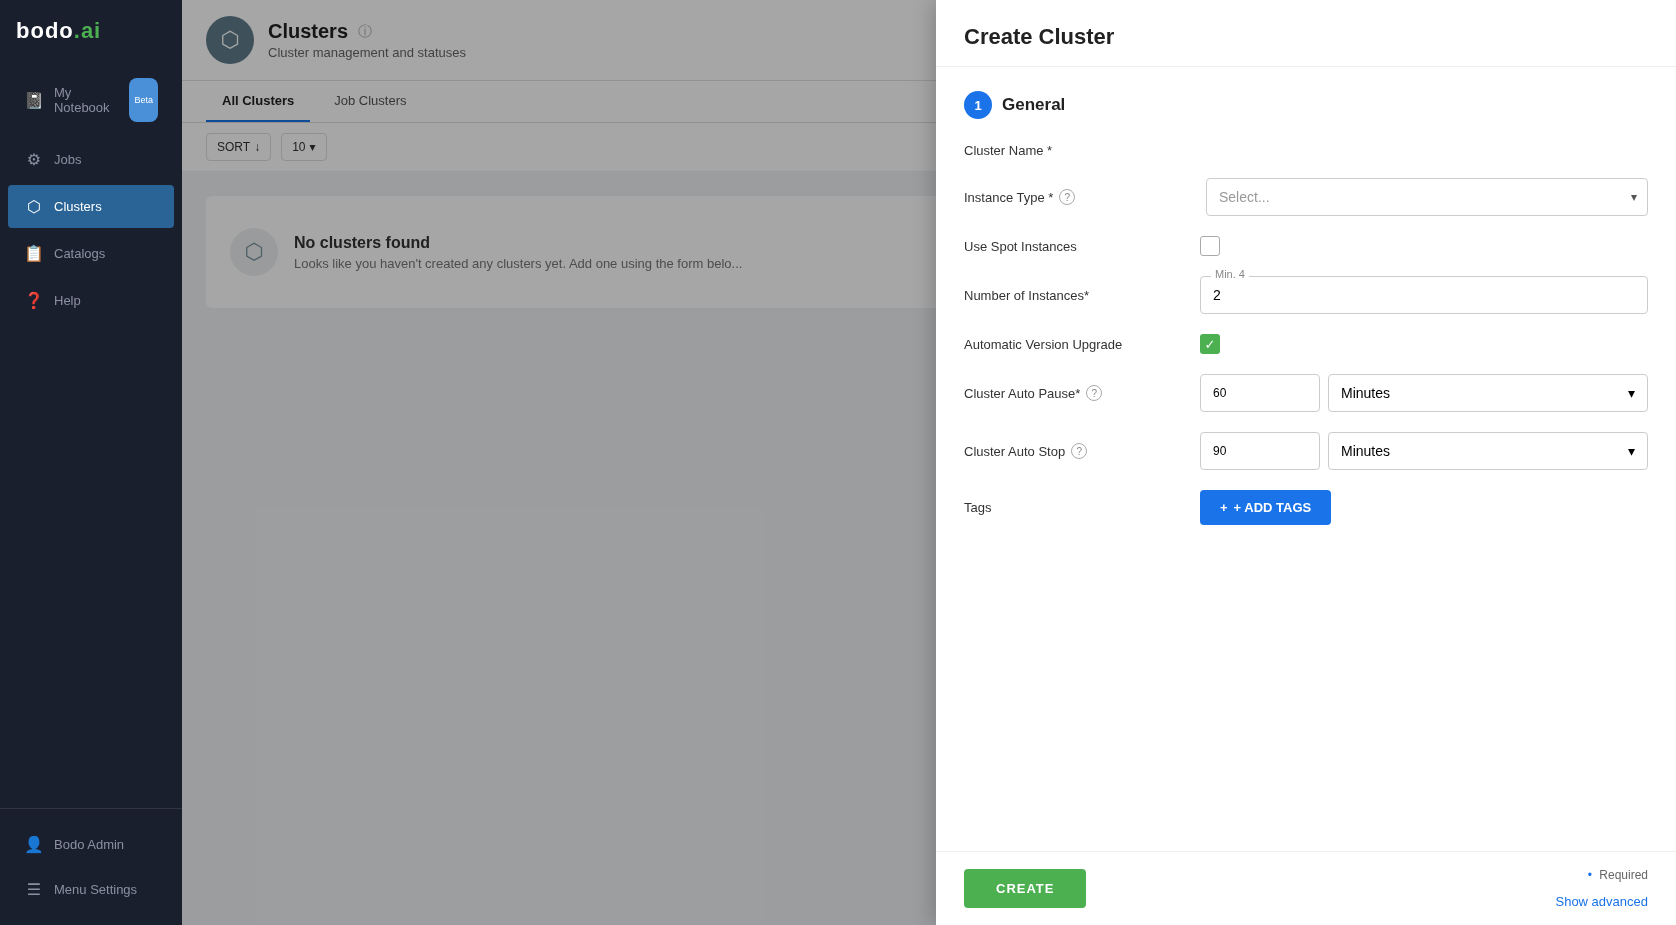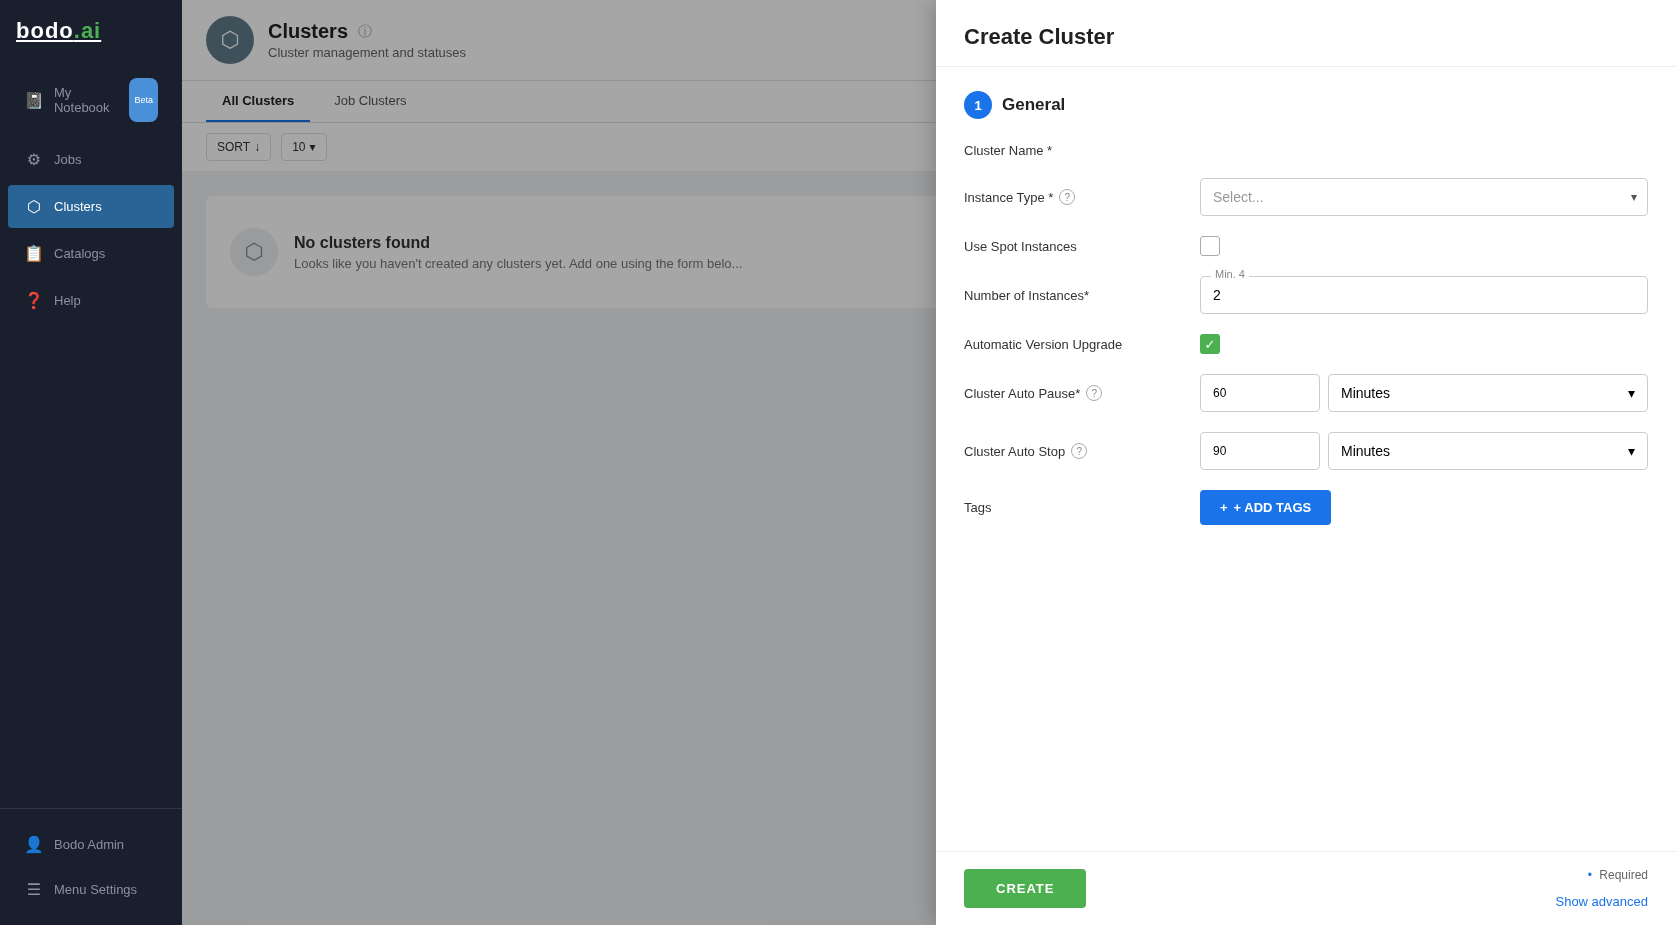--- a/index.html
+++ b/index.html
@@ -17,21 +17,20 @@
     .sidebar-logo {
       padding: 18px 16px 20px;
       display: flex;
       align-items: center;
     }
     .logo-text {
       color: #fff;
       font-size: 22px;
       font-weight: 700;
       letter-spacing: 1px;
-      text-decoration: underline;
     }
     .logo-dot { color: #4caf50; }
     .sidebar-nav { flex: 1; display: flex; flex-direction: column; }
     .nav-item {
       display: flex;
       align-items: center;
       gap: 10px;
       padding: 12px 16px;
       color: #8a90a0;
       font-size: 13px;
@@ -287,20 +286,21 @@
       font-size: 14px;
       background: transparent;
     }
 
     .select-wrapper {
       position: relative;
       border: 1px solid #ccc;
       border-radius: 4px;
       display: flex;
       align-items: center;
+      margin-left: 6px;
     }
     .select-display {
       flex: 1;
       padding: 10px 12px;
       font-size: 14px;
       color: #999;
     }
     .select-arrow {
       padding: 0 10px;
       color: #555;

